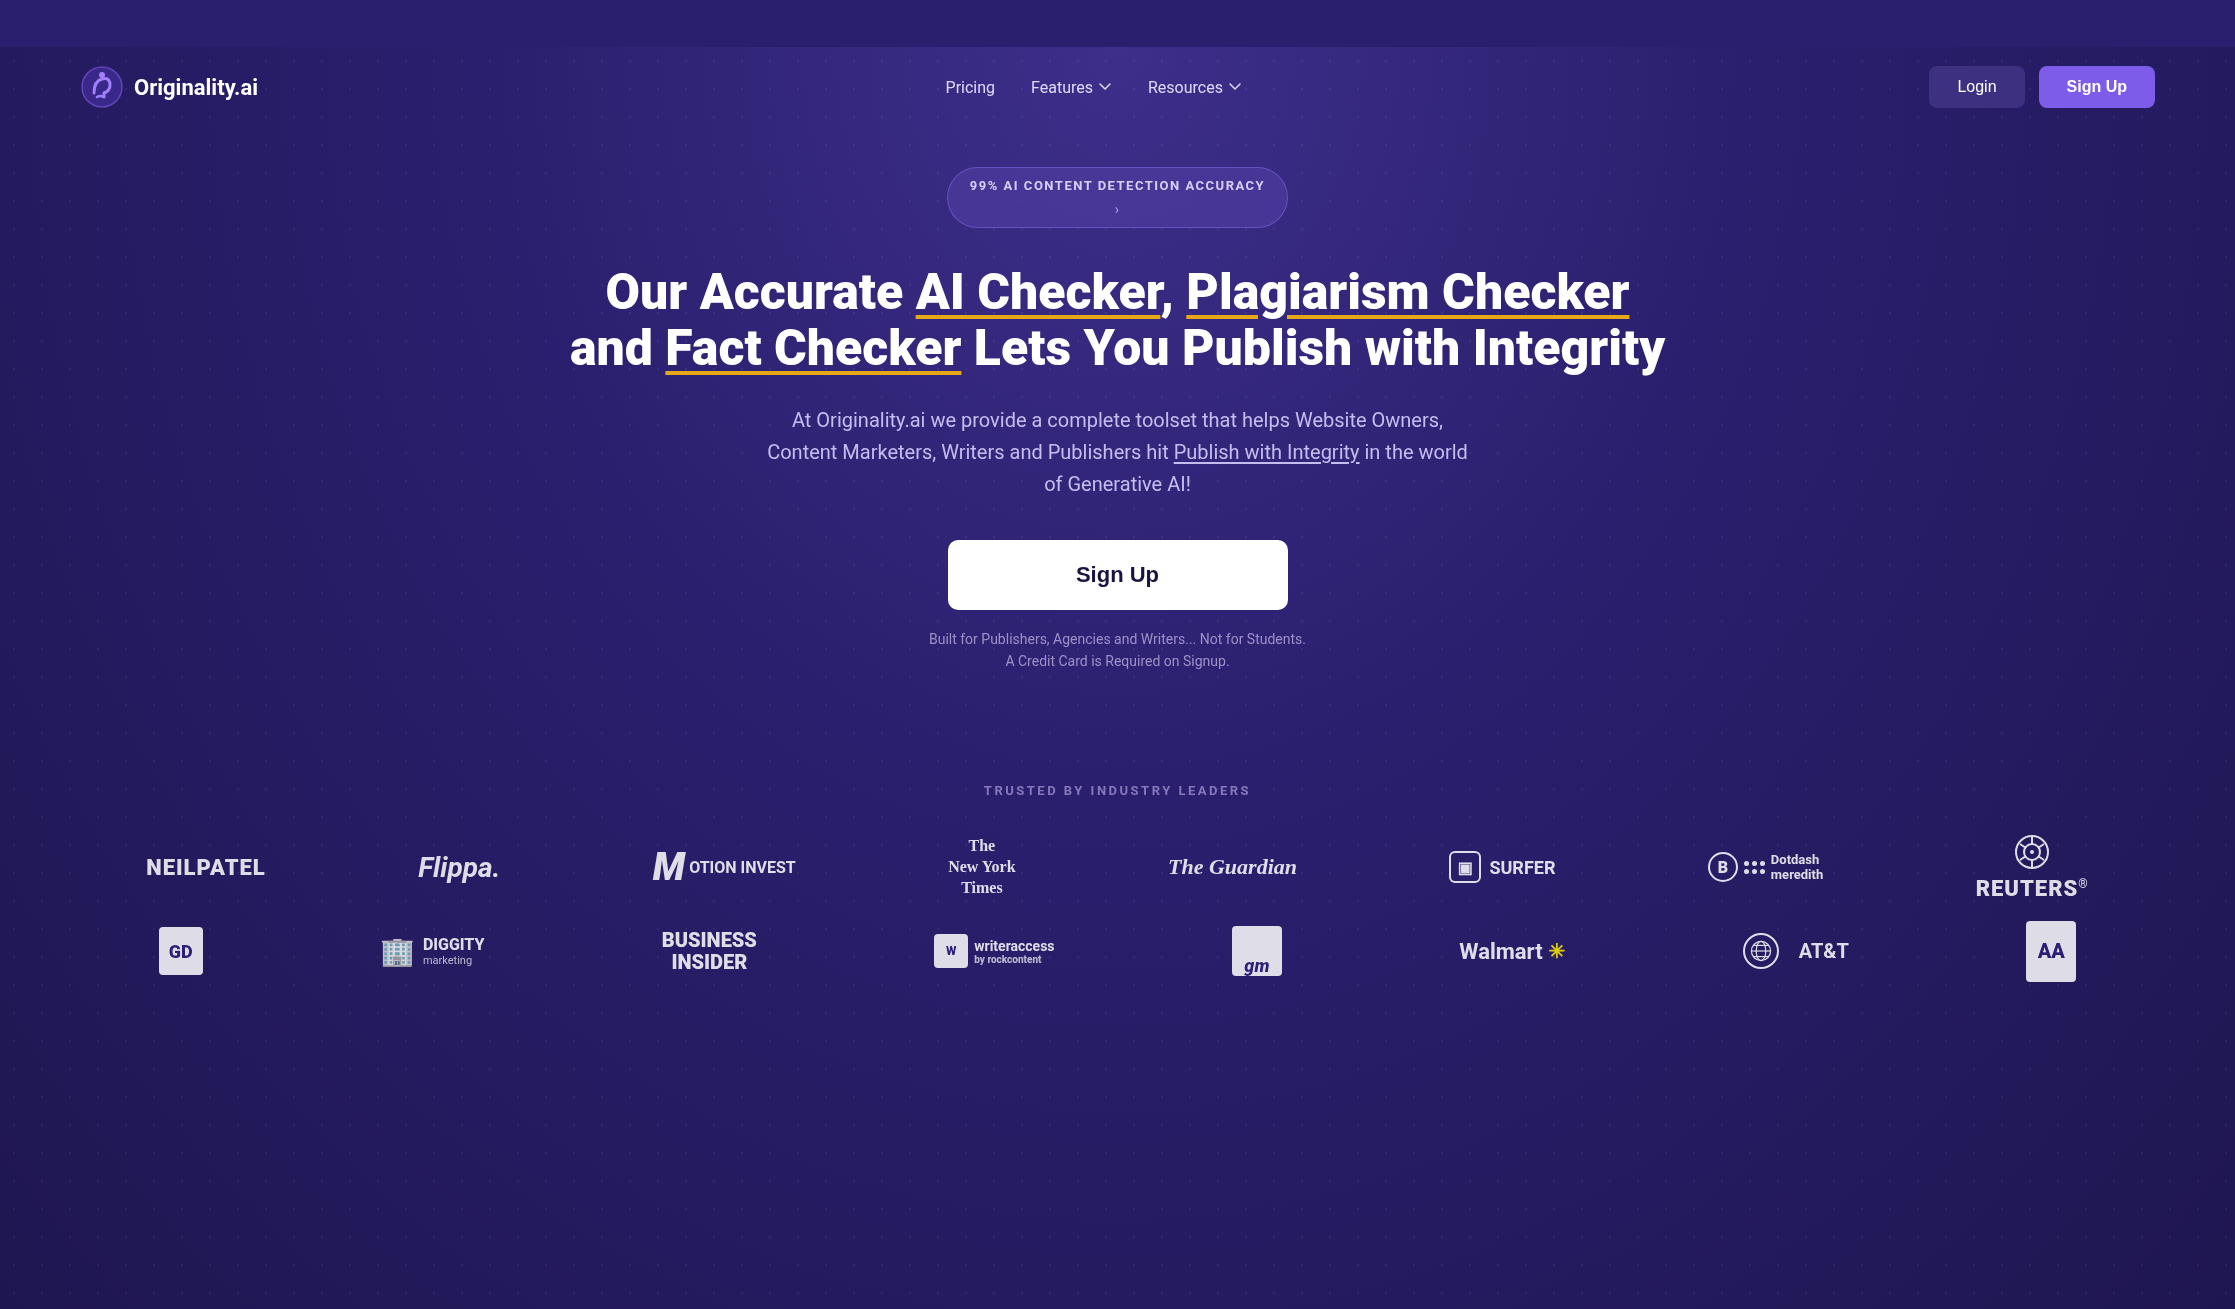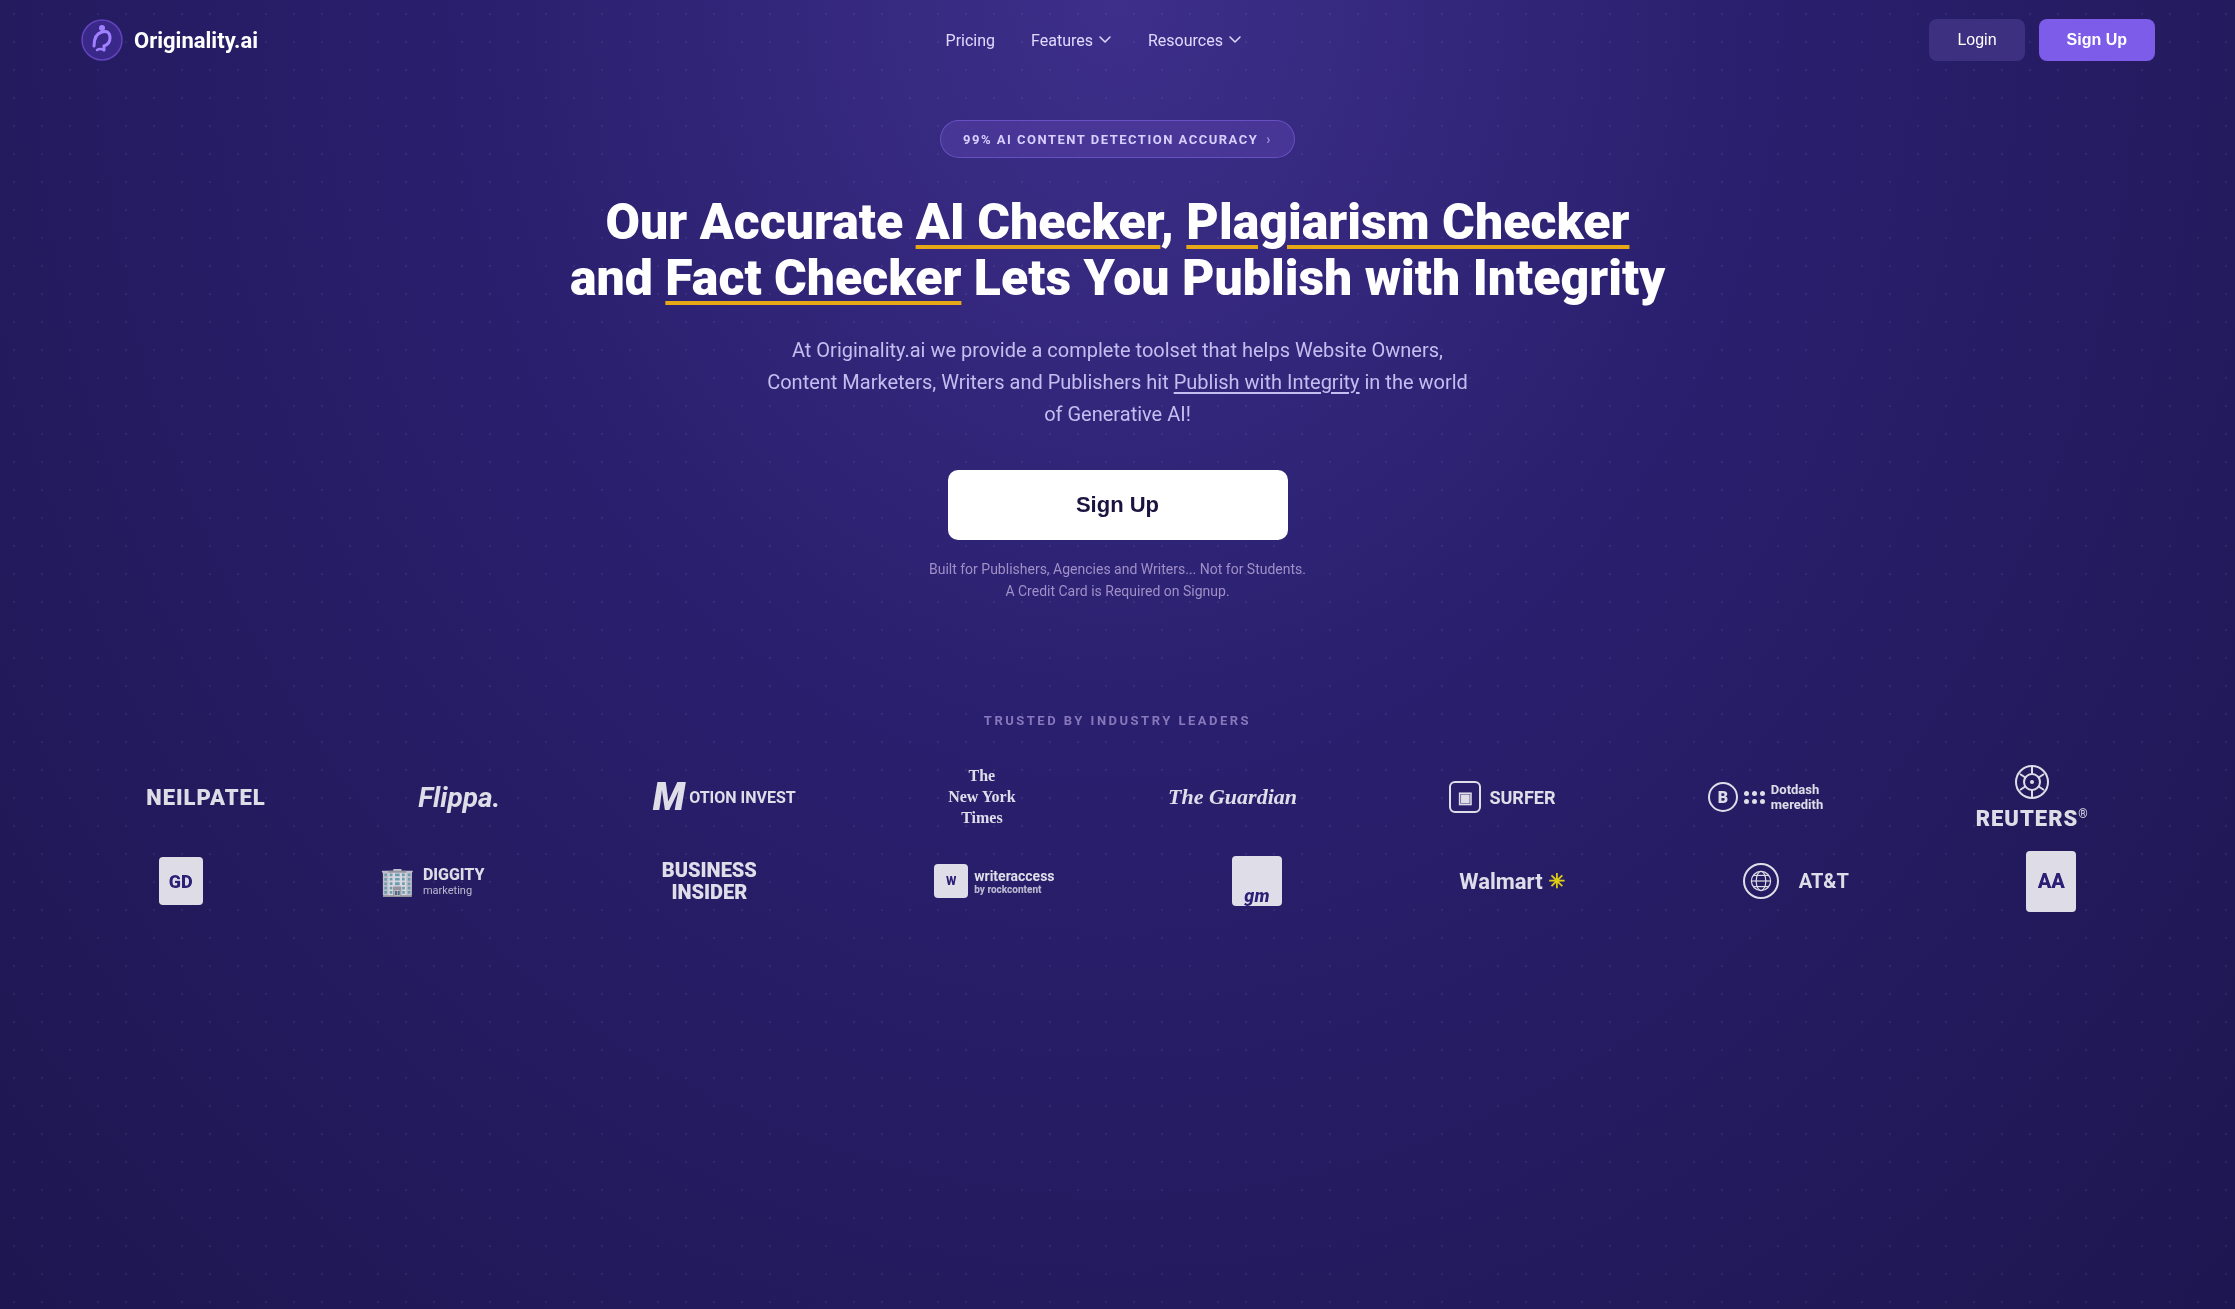--- a/index.html
+++ b/index.html
@@ -27,20 +27,21 @@
     }
 
     
     nav {
       display: flex;
       align-items: center;
       justify-content: space-between;
       padding: 18px 80px;
       position: relative;
       z-index: 10;
+      margin-top: 47px;
     }
     .nav-logo {
       display: flex;
       align-items: center;
       gap: 10px;
       text-decoration: none;
       color: #fff;
     }
     .nav-logo-icon {
       width: 44px;
@@ -111,20 +112,21 @@
       background: rgba(80, 60, 160, 0.7);
       border: 1px solid rgba(150, 120, 255, 0.4);
       border-radius: 50px;
       padding: 10px 22px;
       font-size: 13px;
       font-weight: 700;
       letter-spacing: 1.5px;
       color: #d8cfff;
       margin-bottom: 36px;
       cursor: pointer;
+      flex-direction: column;
     }
     .accuracy-badge-arrow {
       font-size: 14px;
       color: #a090e0;
     }
 
     .hero-title {
       font-size: 50px;
       font-weight: 900;
       line-height: 1.12;

